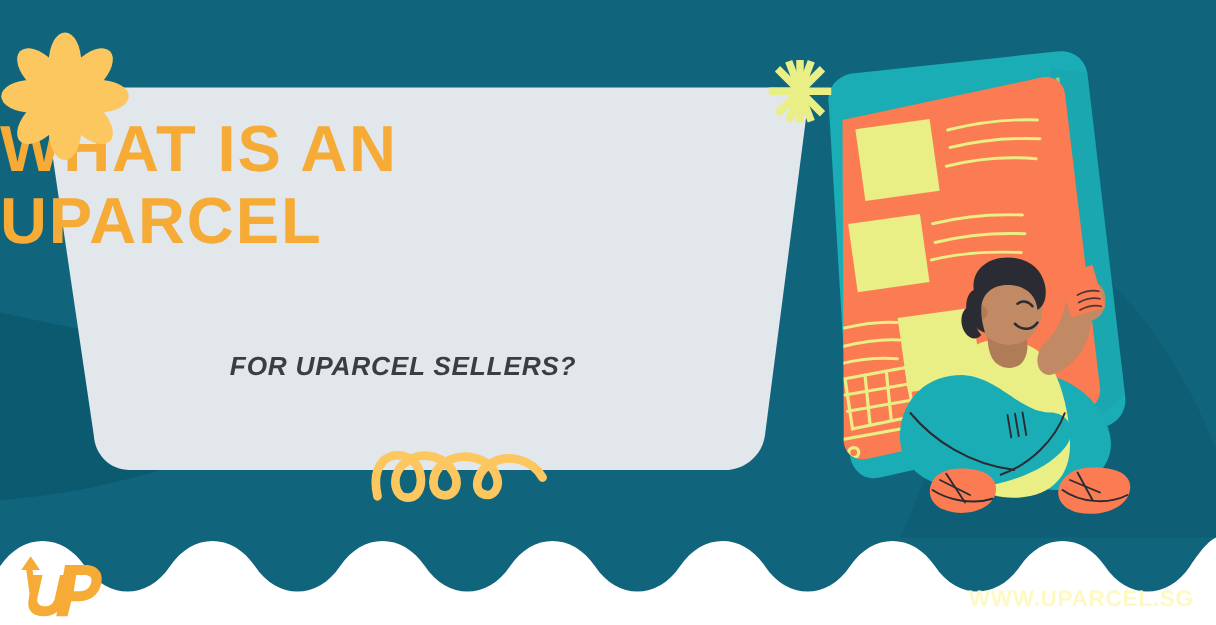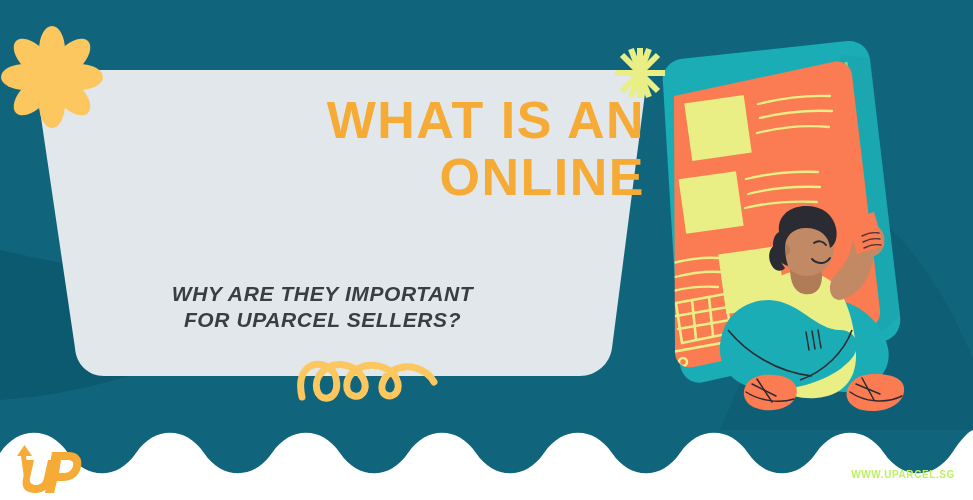--- a/index.html
+++ b/index.html
@@ -8,21 +8,21 @@
     font-family:"Liberation Sans","DejaVu Sans",sans-serif;
     background:#10657C;
     position:relative;
   }
   #banner{position:absolute;inset:0;width:973px;height:500px;overflow:hidden;background:#10657C;}
   .layer{position:absolute;top:0;left:0;width:973px;height:500px;}
   .txtlayer{position:absolute;z-index:40;}
 
   
   #headline{
-    left:0;top:92px;width:645px;text-align:right;
+    left:0;top:92px;width:645px;text-align:left;
     z-index:45;
   }
   #headline .line{
     display:block;
     color:#F5AB35;
     font-weight:bold;
     font-size:52px;
     line-height:57px;
     letter-spacing:1.5px;
     transform:scaleX(1.0);
@@ -36,21 +36,21 @@
     color:#3A3E42;
     font-style:italic;
     font-weight:bold;
     font-size:21px;
     line-height:26px;
     letter-spacing:0.6px;
     white-space:nowrap;
   }
   #siteurl{
     position:absolute;right:18px;top:469px;z-index:60;
-    color:#bef264;font-weight:bold;font-size:10px;letter-spacing:0.6px;
+    color:#fef9c3;font-weight:bold;font-size:18px;letter-spacing:0.6px;
   }
   #logo-wrap{position:absolute;left:8px;top:440px;z-index:60;width:80px;height:55px;}
 </style>
 </head>
 <body>
 
 <div id="banner">
 
   <svg class="layer" viewBox="0 0 973 500" width="973" height="500" preserveAspectRatio="none" xmlns="http://www.w3.org/2000/svg">
 
@@ -164,25 +164,24 @@
       </g>
     </g>
   </svg>
 
   <svg class="layer" viewBox="0 0 973 500" width="973" height="500" preserveAspectRatio="none" xmlns="http://www.w3.org/2000/svg">
     <path fill="#E1E7EA" d="M-6,70 L648,70 L612,348 C610,364 596,376 580,376 L104,376 C88,376 76,364 75,348 L34,70 Z"></path>
   </svg>
 
   <div class="txtlayer" id="headline">
     <span class="line">WHAT IS AN</span>
-    <span class="line">ONLINE</span>
+    <span class="line">UPARCEL</span>
   </div>
 
   <div class="txtlayer" id="subhead">
-    <span class="sline">WHY ARE THEY IMPORTANT</span>
     <span class="sline">FOR UPARCEL SELLERS?</span>
   </div>
 
   <svg class="layer" style="z-index:50;" viewBox="0 0 973 500" width="973" height="500" preserveAspectRatio="none" xmlns="http://www.w3.org/2000/svg">
 
     <g fill="#FDC75F" transform="translate(52,77)">
       <ellipse cx="0" cy="-27" rx="13" ry="24"></ellipse>
       <ellipse cx="19" cy="-19" rx="13" ry="24" transform="rotate(45 19 -19)"></ellipse>
       <ellipse cx="27" cy="0" rx="24" ry="13"></ellipse>
       <ellipse cx="19" cy="19" rx="13" ry="24" transform="rotate(-45 19 19)"></ellipse>

